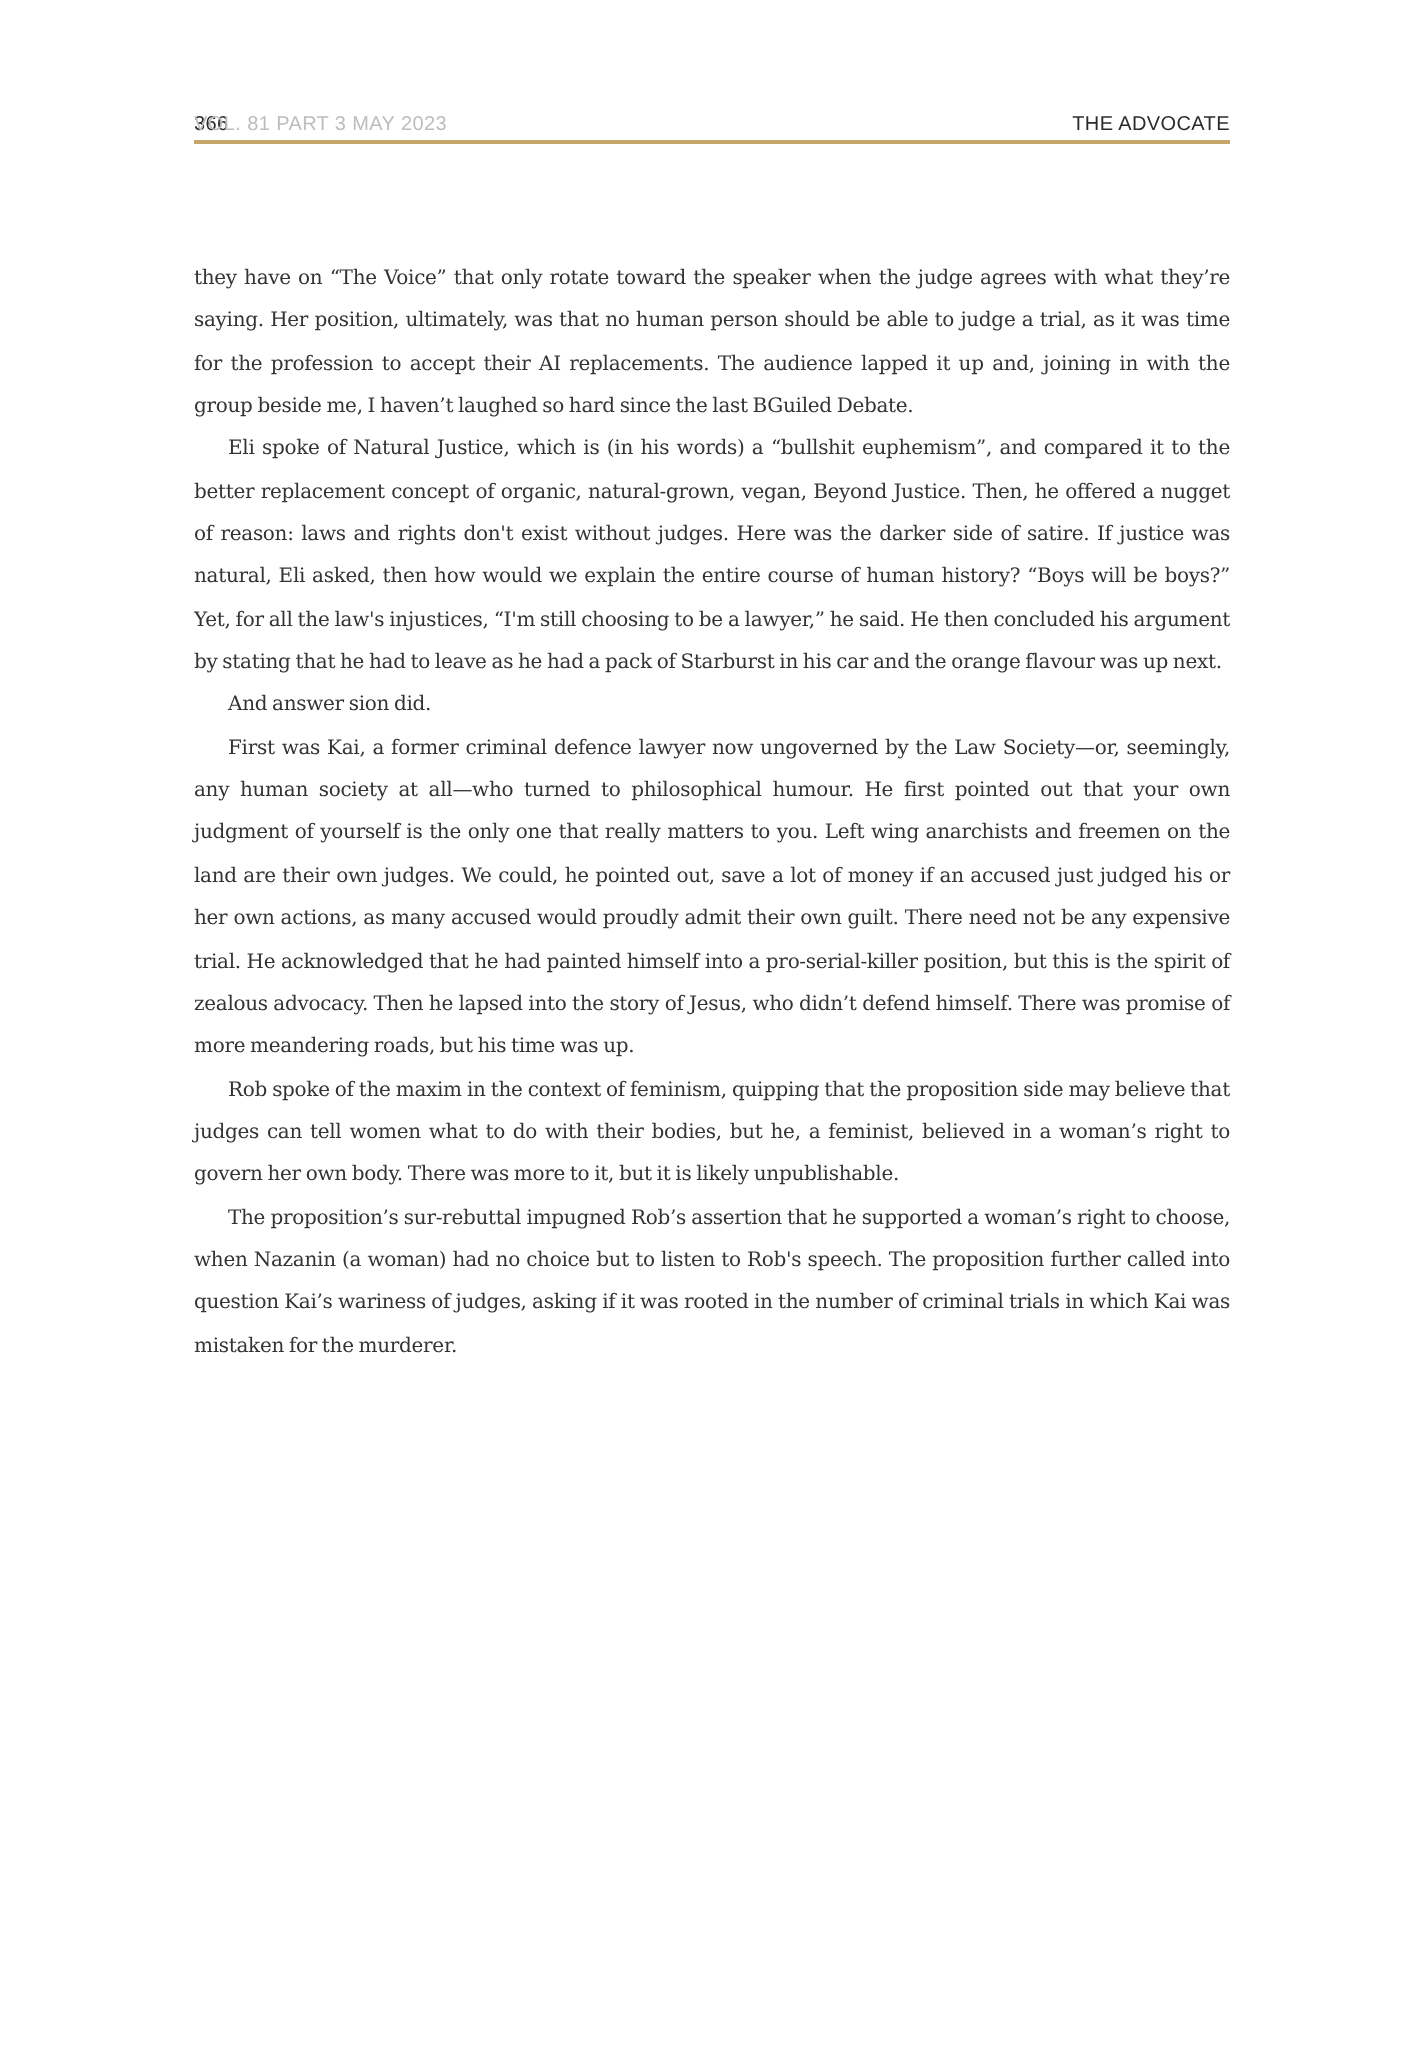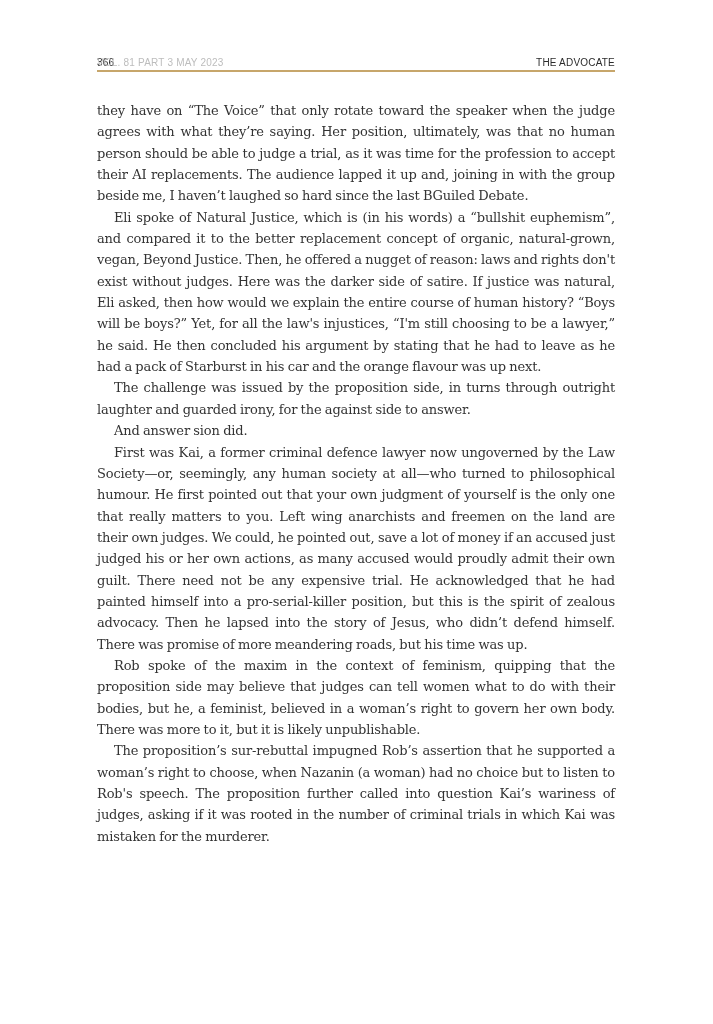--- a/index.html
+++ b/index.html
@@ -55,24 +55,24 @@
       position: absolute;
       left: 97px;
       top: 70px;
       width: 518px;
       height: 1.5px;
       background: #c7a66b;
     }
     .article-body {
       position: absolute;
       left: 97px;
-      top: 100px;
+      top: 129px;
       width: 518px;
       font-family: "DejaVu Serif", "Liberation Serif", serif;
-      font-size: 13px;
+      font-size: 10px;
       line-height: 21.35px;
       color: #333333;
       text-align: justify;
       hyphens: manual;
       -webkit-hyphens: manual;
     }
     .article-body p {
       margin: 0;
       padding: 0;
       text-indent: 17px;
@@ -92,20 +92,19 @@
     <span class="page-number">366</span>
     <span class="issue-info">VOL. 81 PART 3 MAY 2023</span>
     <span class="journal-title">THE ADVOCATE</span>
   </div>
 
   <div class="header-rule"></div>
 
   <div class="article-body">
     <p class="continued">they have on “The Voice” that only rotate toward the speaker when the judge agrees with what they’re saying. Her position, ultimately, was that no human person should be able to judge a trial, as it was time for the profes­sion to accept their AI replacements. The audience lapped it up and, joining in with the group beside me, I haven’t laughed so hard since the last BGuiled Debate.</p>
     <p>Eli spoke of Natural Justice, which is (in his words) a “bullshit euphe­mism”, and compared it to the better replacement concept of organic, nat­ural-grown, vegan, Beyond Justice. Then, he offered a nugget of reason: laws and rights don't exist without judges. Here was the darker side of satire. If justice was natural, Eli asked, then how would we explain the entire course of human history? “Boys will be boys?” Yet, for all the law's injustices, “I'm still choosing to be a lawyer,” he said. He then concluded his argument by stating that he had to leave as he had a pack of Starburst in his car and the orange flavour was up next.</p>
-    <p>The challenge was issued by the proposition side, in turns through out­right laughter and guarded irony, for the against side to answer.</p>
     <p>And answer sion did.</p>
     <p>First was Kai, a former criminal defence lawyer now ungoverned by the Law Society—or, seemingly, any human society at all—who turned to philo­sophical humour. He first pointed out that your own judgment of yourself is the only one that really matters to you. Left wing anarchists and freemen on the land are their own judges. We could, he pointed out, save a lot of money if an accused just judged his or her own actions, as many accused would proudly admit their own guilt. There need not be any expensive trial. He acknowledged that he had painted himself into a pro-serial-killer posi­tion, but this is the spirit of zealous advocacy. Then he lapsed into the story of Jesus, who didn’t defend himself. There was promise of more meander­ing roads, but his time was up.</p>
     <p>Rob spoke of the maxim in the context of feminism, quipping that the proposition side may believe that judges can tell women what to do with their bodies, but he, a feminist, believed in a woman’s right to govern her own body. There was more to it, but it is likely unpublishable.</p>
     <p>The proposition’s sur-rebuttal impugned Rob’s assertion that he sup­ported a woman’s right to choose, when Nazanin (a woman) had no choice but to listen to Rob's speech. The proposition further called into question Kai’s wariness of judges, asking if it was rooted in the number of criminal trials in which Kai was mistaken for the murderer.</p>
   </div>
 
 </div>
 
 </body></html>

